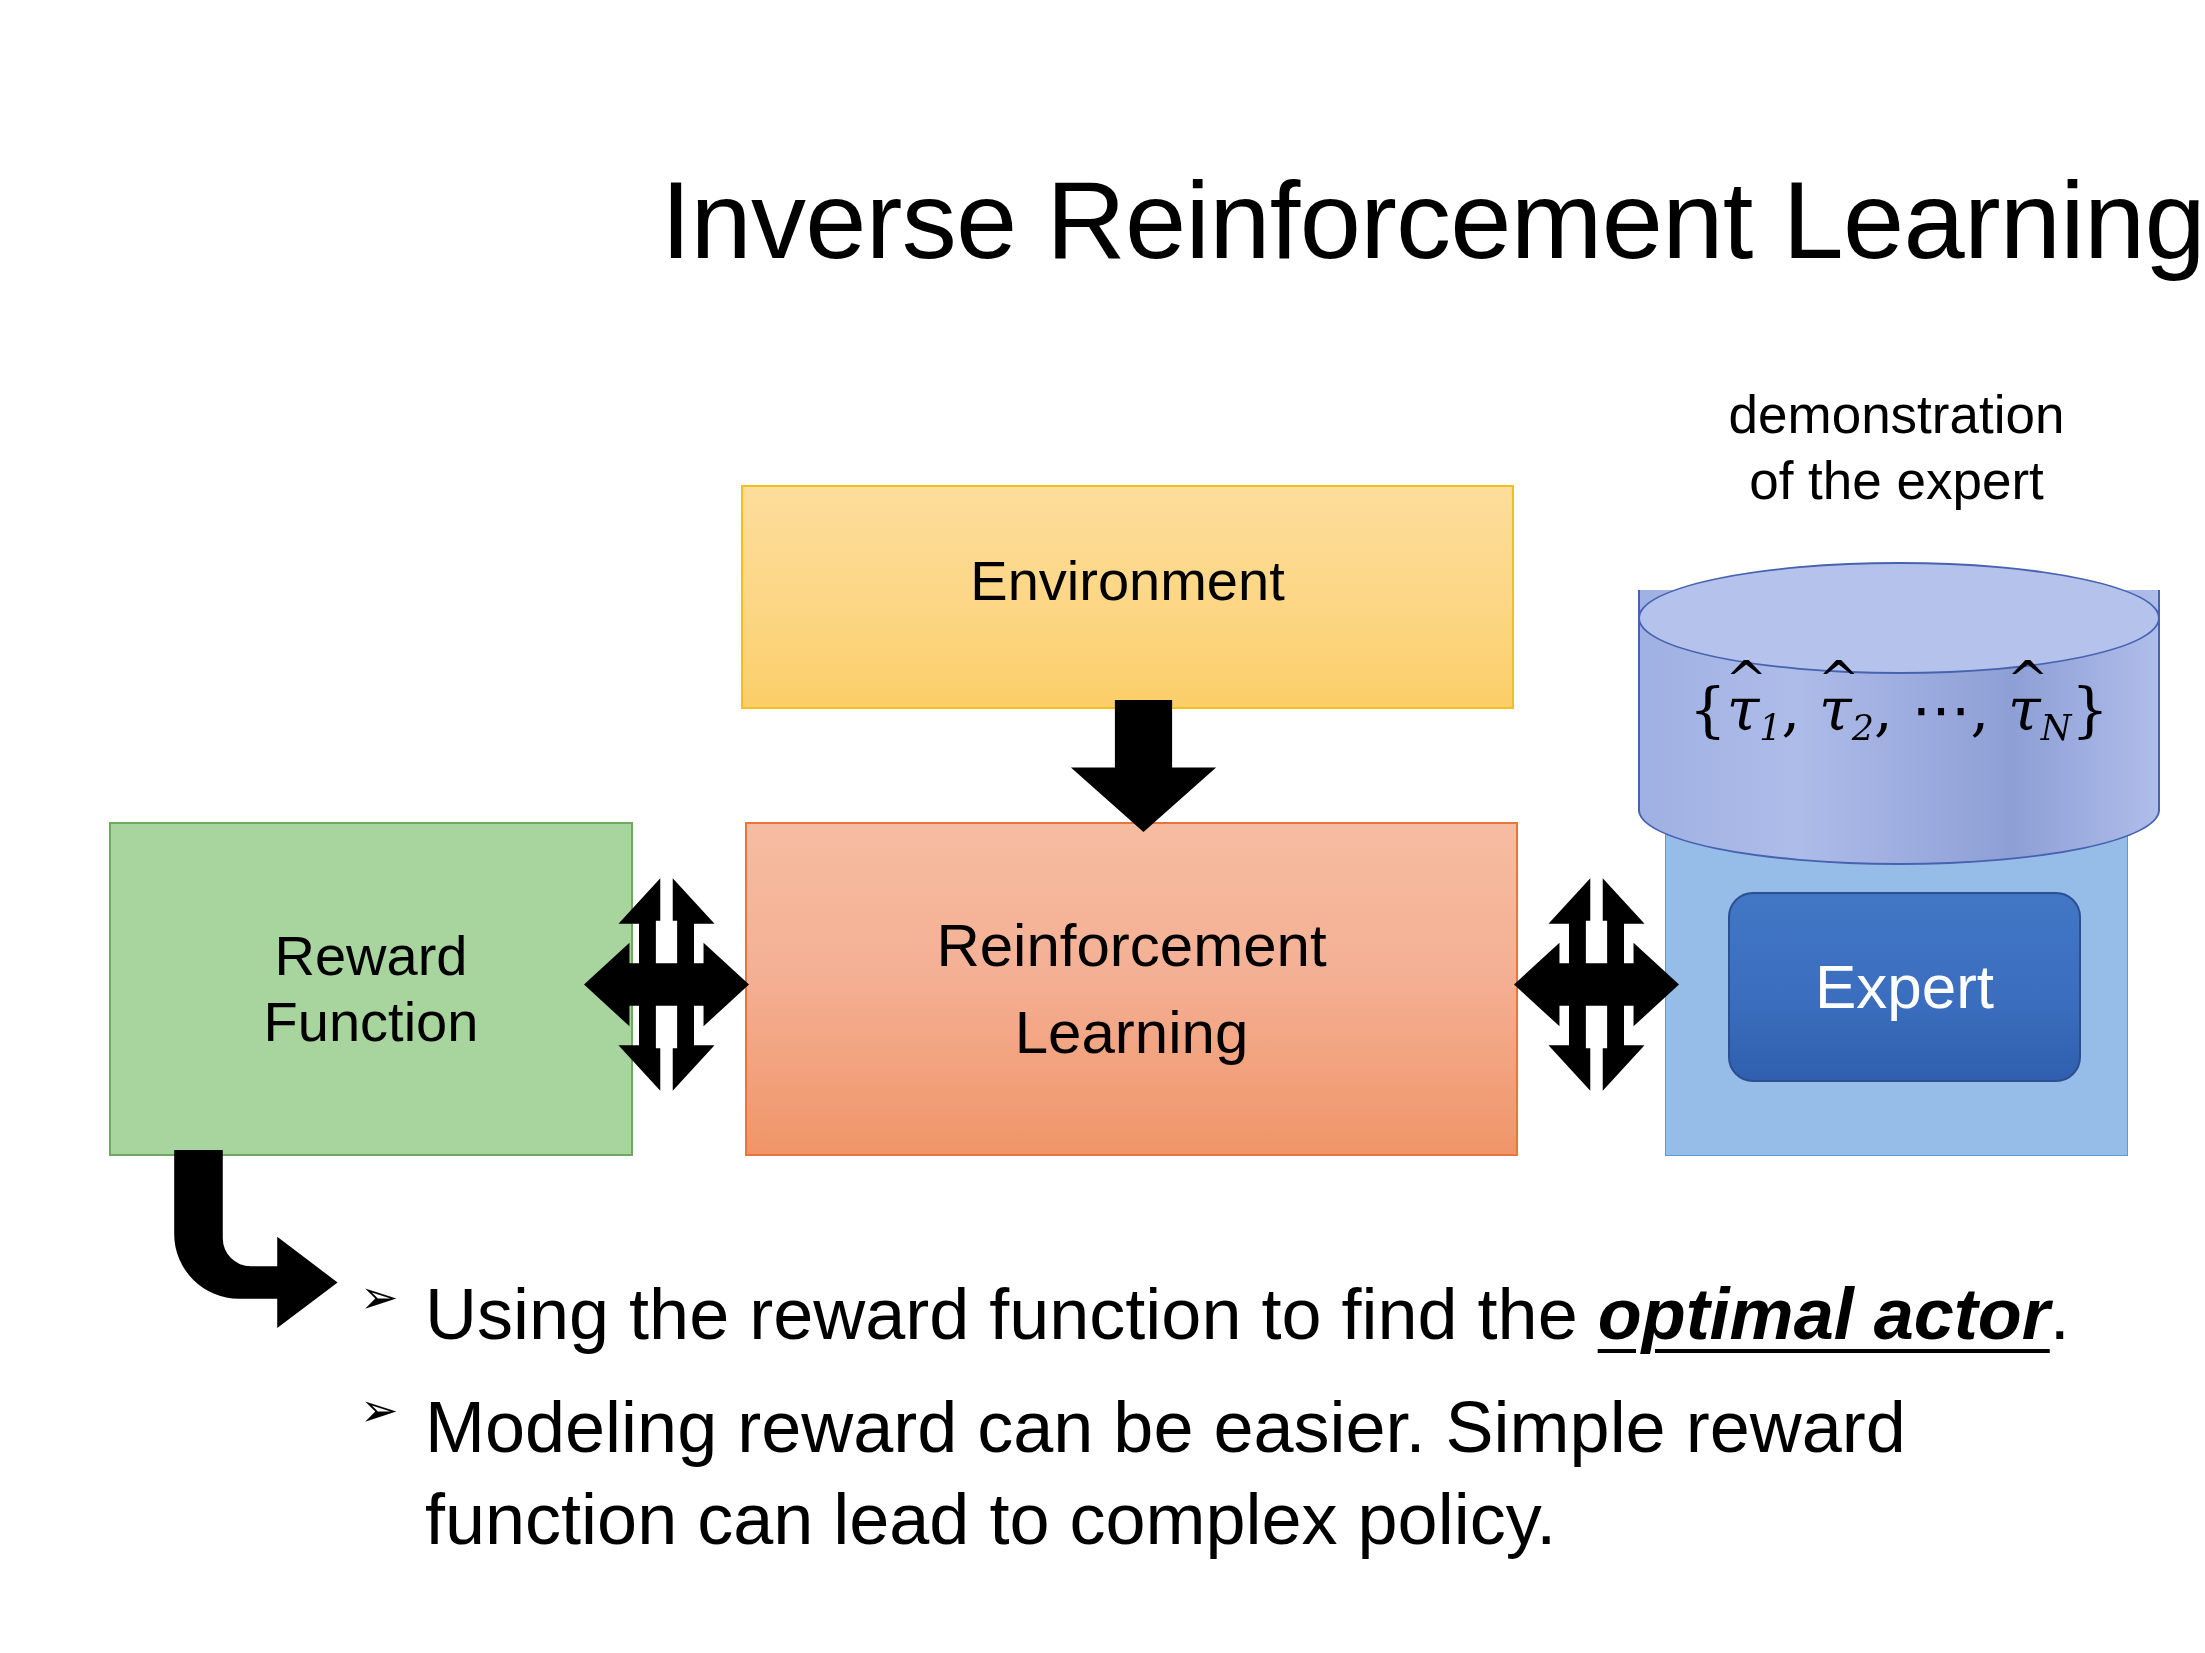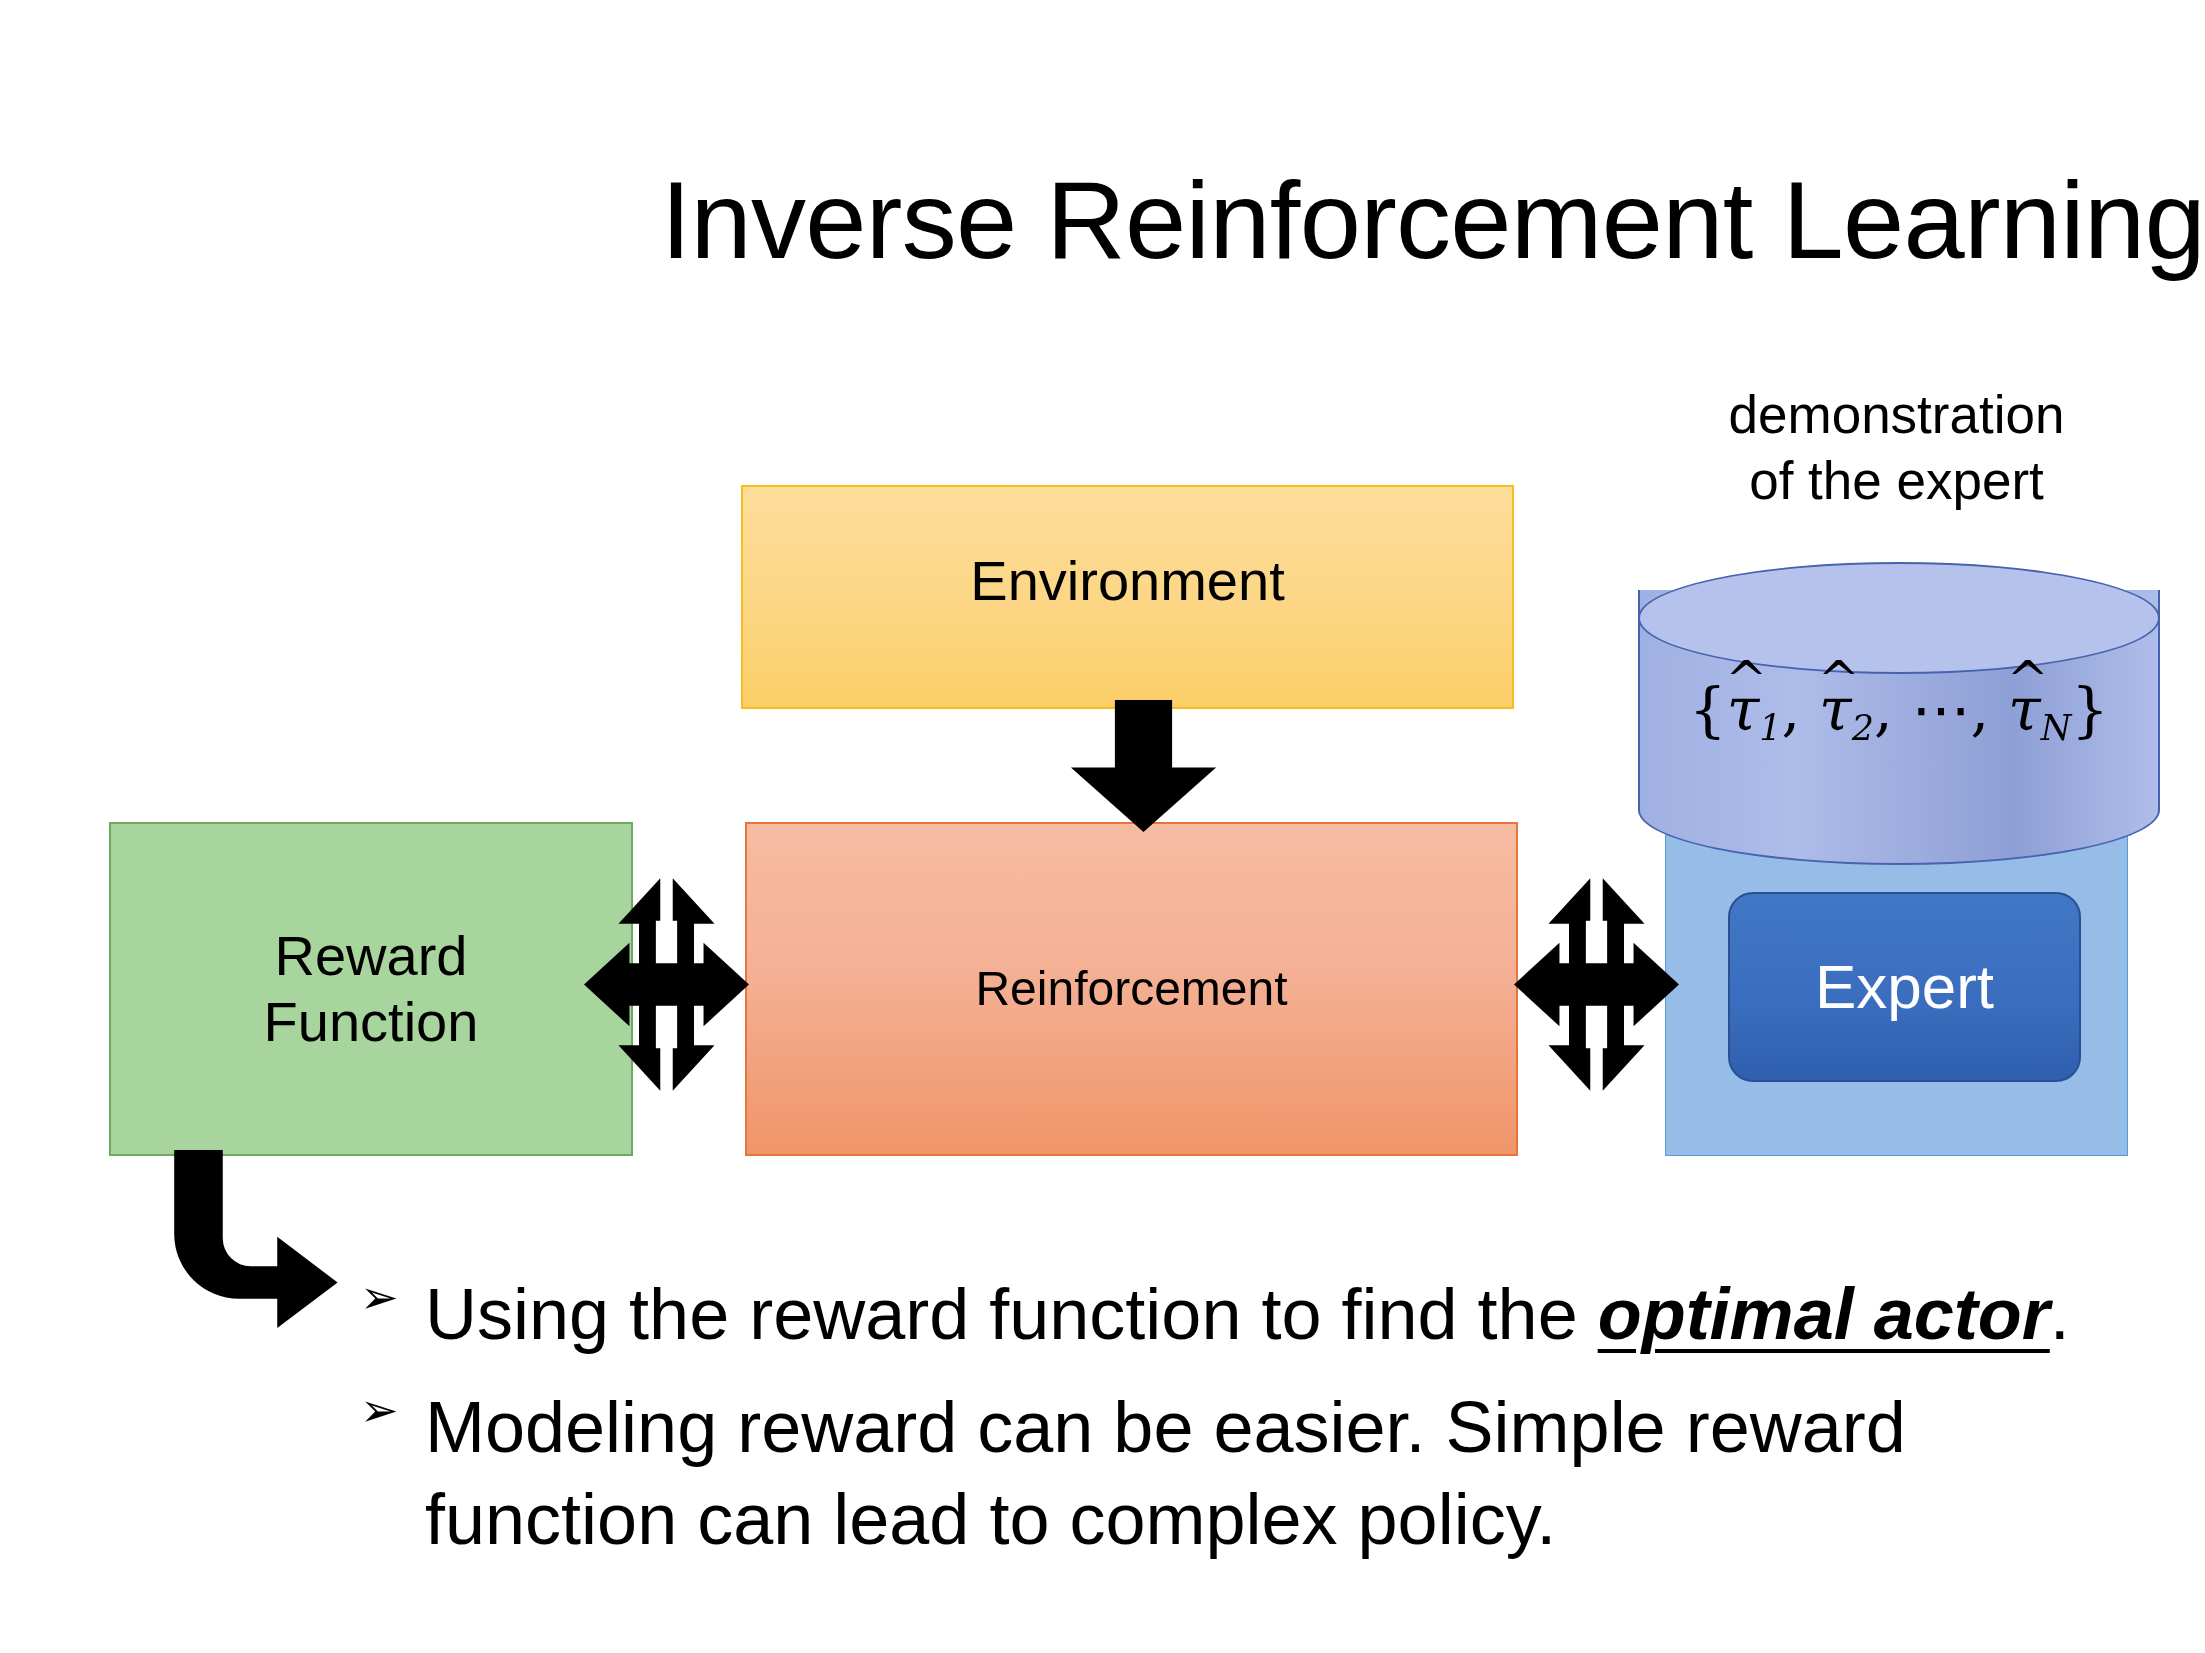--- a/index.html
+++ b/index.html
@@ -82,21 +82,21 @@
     left: 745px;
     top: 822px;
     width: 773px;
     height: 334px;
     background: linear-gradient(to bottom, #F6BCA1 0%, #F4B094 45%, #F09569 100%);
     border: 2.2px solid #E8763C;
     flex-direction: column;
     justify-content: center;
   }
   #rl-box .line {
-    font-size: 48px;
+    font-size: 60px;
     line-height: 1.45;
   }
 
   
   #demo-caption {
     position: absolute;
     left: 1617px;
     top: 382px;
     width: 559px;
     text-align: center;
@@ -260,20 +260,21 @@
     <span id="env-label">Environment</span>
   </div>
 
   <div class="box" id="reward-box">
     <span class="line">Reward</span>
     <span class="line">Function</span>
   </div>
 
   <div class="box" id="rl-box">
     <span class="line">Reinforcement</span>
+    <span class="line">Learning</span>
   </div>
 
   <div id="demo-caption">
     <div>demonstration</div>
     <div>of the expert</div>
   </div>
 
   <div id="expert-backdrop"></div>
 
   <div id="cylinder">

